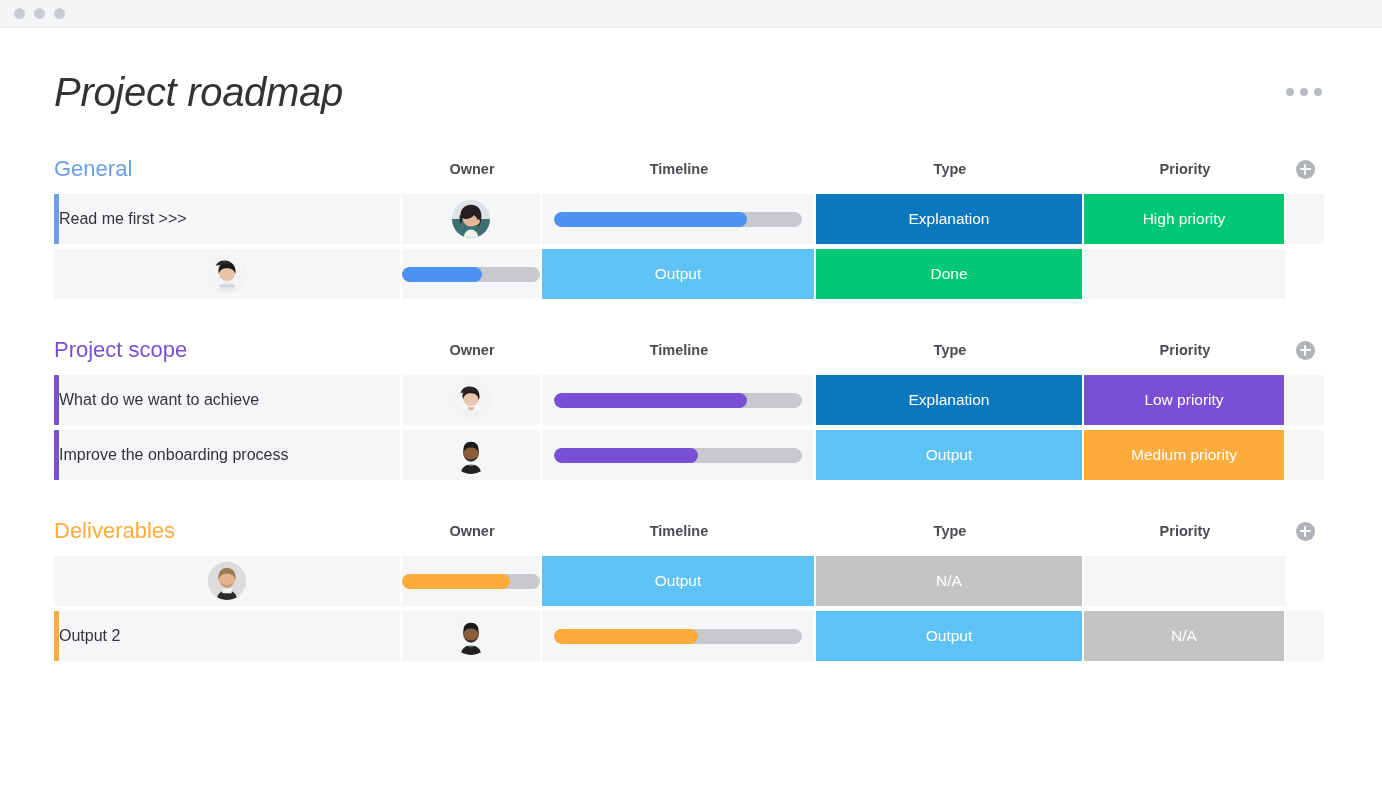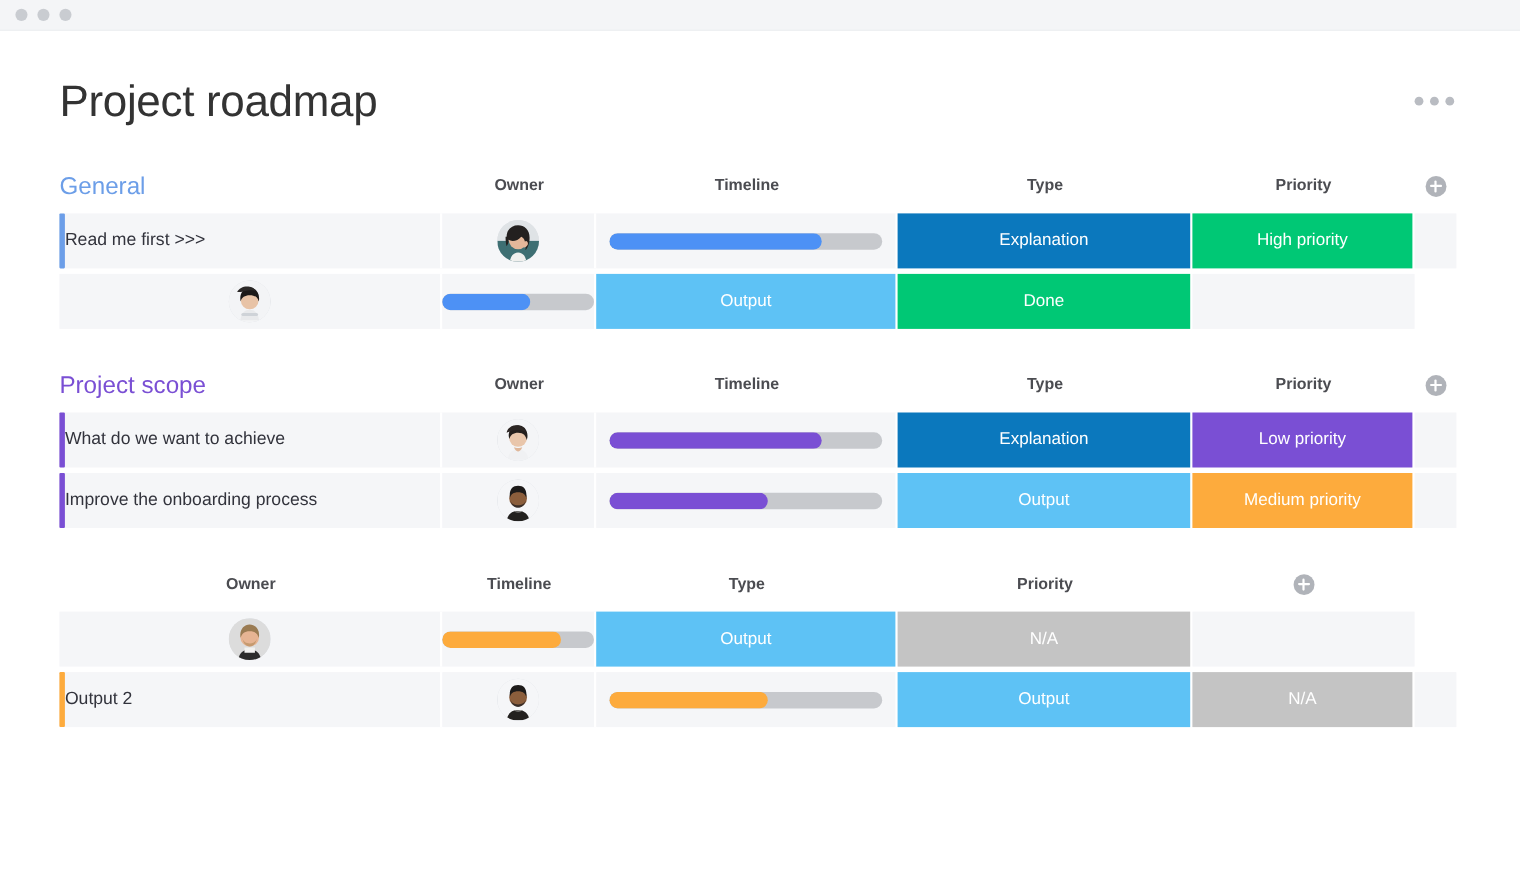--- a/index.html
+++ b/index.html
@@ -26,20 +26,21 @@
   
   .page { padding: 0 54px; position: relative; }
 
   .title-row {
     display: flex; align-items: flex-start; justify-content: space-between;
     padding-top: 44px;
   }
   .page-title {
     font-size: 40px; font-weight: 400; color: #333333; letter-spacing: -0.3px;
     line-height: 1.0;
+    font-style: italic;
   }
   .kebab { display: flex; gap: 6px; align-items: center; padding-top: 16px; padding-right: 6px; cursor: pointer; }
   .kebab span { width: 8px; height: 8px; border-radius: 50%; background: #b9bcc2; display: block; }
 
   
   .group { margin-top: 34px; }
   .group:first-of-type { margin-top: 40px; }
 
   .group-header {
     display: grid;
@@ -237,20 +238,21 @@
             </div>
             <div class="cell sep chip-cell">
               <div class="chip" style="background: rgb(253, 171, 61);">Medium priority</div>
             </div>
             <div class="tail-cell"></div>
           </div>
         </div>
       </div>
       <div class="group">
         <div class="group-header">
+          <div class="group-title" style="color: rgb(253, 171, 61);">Deliverables</div>
           <div class="col-head">Owner</div>
           <div class="col-head">Timeline</div>
           <div class="col-head">Type</div>
           <div class="col-head">Priority</div>
           <div class="add-col"></div>
         </div>
         <div class="rows">
           <div class="row">
             <div class="cell sep owner-cell">
               <div class="avatar">

